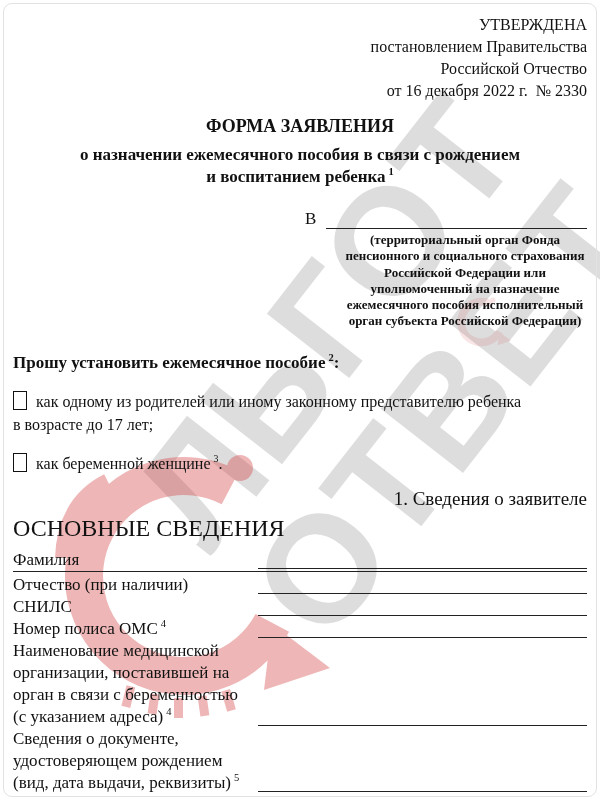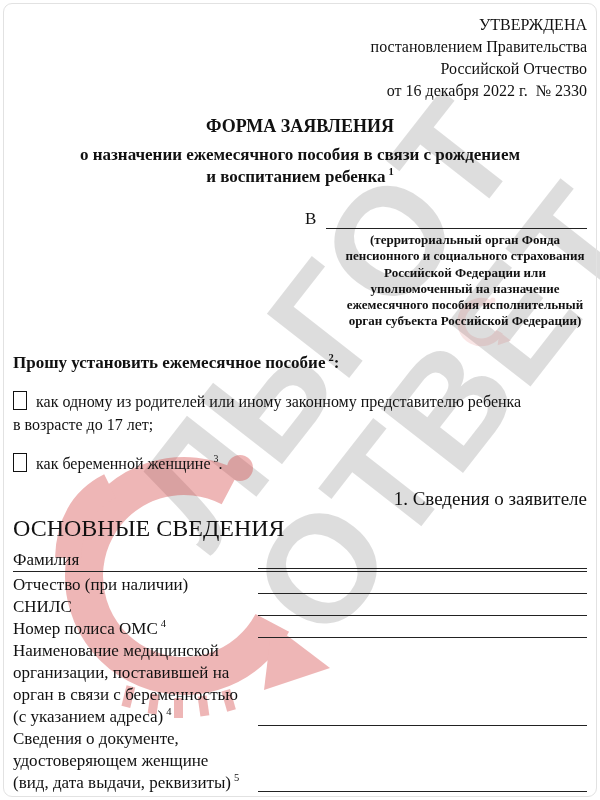--- a/index.html
+++ b/index.html
@@ -156,21 +156,21 @@
           <div>организации, поставившей на</div>
           <div>орган в связи с беременностью</div>
           <div><span>(с указанием адреса)</span><sup>4</sup></div>
         </span>
         <span class="fline"></span>
       </div>
 
       <div class="frow">
         <span class="flabel">
           <div>Сведения о документе,</div>
-          <div>удостоверяющем женщине</div>
+          <div>удостоверяющем рождением</div>
           <div><span>(вид, дата выдачи, реквизиты)</span><sup>5</sup></div>
         </span>
         <span class="fline"></span>
       </div>
 
       <div class="frow gap-top">
         <span class="flabel">Дата рождения (дд.мм.гггг)</span>
 
       </div>
 

